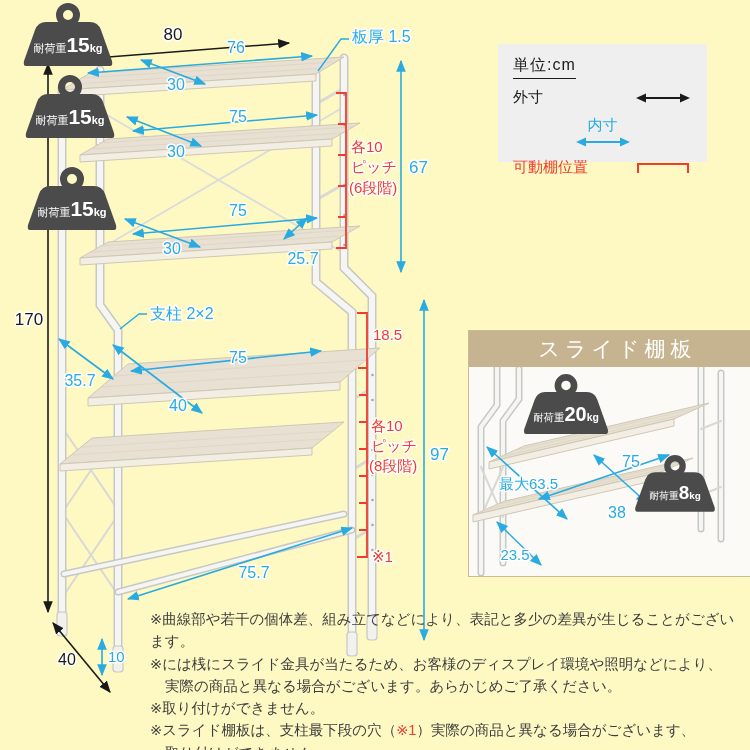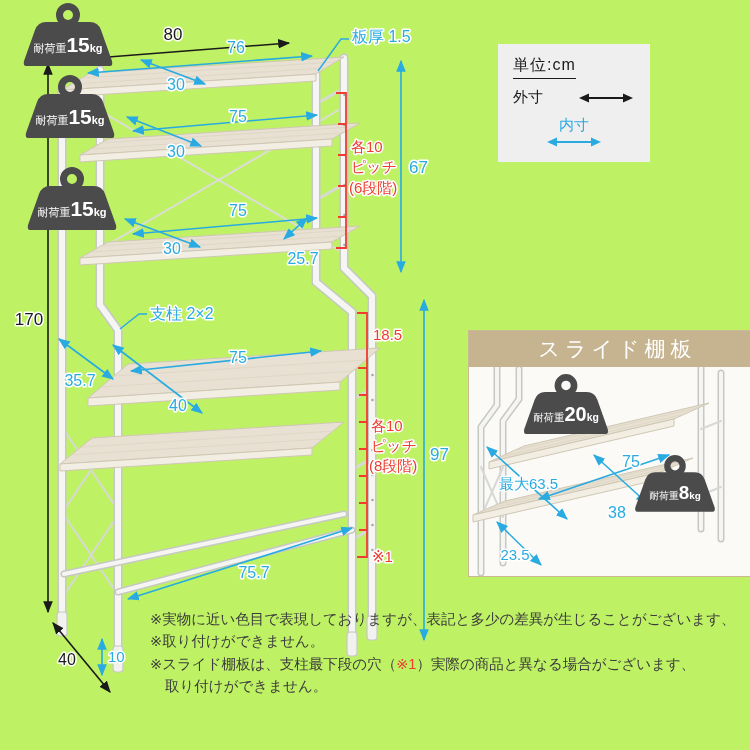--- a/index.html
+++ b/index.html
@@ -1,23 +1,23 @@
 <!DOCTYPE html>
 <html><head>
 <meta charset="utf-8">
 <style>
   html,body{margin:0;padding:0;background:#fff;}
-  .stage{position:relative;width:750px;height:750px;background:#bef264;overflow:hidden;
+  .stage{position:relative;width:750px;height:750px;background:#fef9c3;overflow:hidden;
          font-family:"Liberation Sans","DejaVu Sans",sans-serif;text-decoration:underline;}
   svg{display:block;}
   .t{font-family:"Liberation Sans","DejaVu Sans",sans-serif;
      paint-order:stroke;stroke:#ffffff;stroke-width:3px;stroke-linejoin:round;}
   .bt{font-family:"Liberation Sans","DejaVu Sans",sans-serif;fill:#ffffff;}
   
-  .legend{position:absolute;left:498px;top:44px;width:152px;height:118px;background:#efefef;
+  .legend{position:absolute;left:498px;top:44px;width:209px;height:118px;background:#efefef;
           box-sizing:border-box;padding:11px 15px 0 15px;}
   .legend-unit{display:inline-block;font-size:16px;color:#1a1a1a;border-bottom:1.5px solid #1a1a1a;
                padding-bottom:2px;letter-spacing:1px;}
   .legend-row{margin-top:9px;display:flex;align-items:center;justify-content:space-between;
               font-size:15px;white-space:nowrap;}
   .lr-outer{color:#1a1a1a;} .lr-inner{color:#29abe2;flex-direction:column;} .lr-mov{color:#ef3b30;}
   
   .inset{position:absolute;left:468px;top:330px;width:299px;height:247px;background:#fbfaf7;
          border:1px solid #cbb994;box-sizing:border-box;}
   .inset-header{height:36px;line-height:36px;background:#c6b491;color:#ffffff;text-align:center;
@@ -259,20 +259,26 @@
       </svg>
     </div>
     <div class="legend-row lr-inner">
       <span>内寸</span>
       <svg width="58" height="14">
         <line x1="9" y1="7" x2="49" y2="7" stroke="#29abe2" stroke-width="2"></line>
         <path d="M2,7 l10,-4.5 v9 z" fill="#29abe2"></path>
         <path d="M56,7 l-10,-4.5 v9 z" fill="#29abe2"></path>
       </svg>
     </div>
+    <div class="legend-row lr-mov">
+      <span>可動棚位置</span>
+      <svg width="58" height="14">
+        <path d="M4,12 V3 H54 V12" fill="none" stroke="#ef3b30" stroke-width="2"></path>
+      </svg>
+    </div>
   </div>
 
   <div class="inset">
     <div class="inset-header">スライド棚板</div>
     <svg width="277" height="209" viewBox="0 0 277 209">
 
       <g fill="none" stroke-linecap="round">
         <g stroke="#c7c7c4" stroke-width="7">
           <path d="M28,0 V38 L12,60 V206"></path>
           <path d="M50,2 V32 L34,54 V196"></path>
@@ -326,19 +332,21 @@
       </g>
       <g transform="translate(206,125) scale(0.9)">
         <circle cx="0" cy="-29" r="8.5" fill="none" stroke="#4b4b4b" stroke-width="7"></circle>
         <path d="M-42,22 Q-45,22 -44,17 L-33,-14 Q-30,-22 -22,-22 L22,-22 Q30,-22 33,-14 L44,17 Q45,22 42,22 Z" fill="#4b4b4b"></path>
         <text class="bt" x="0" y="8" text-anchor="middle"><tspan font-size="11">耐荷重</tspan><tspan font-size="21" font-weight="bold">8</tspan><tspan font-size="11" font-weight="bold">kg</tspan></text>
       </g>
     </svg>
   </div>
 
   <div class="notes">
-    <div>※実物に近い色目で表現しておりますが、表記と多少の差異が生じることがございます、</div>
+    <div>※曲線部や若干の個体差、組み立てなどにより、表記と多少の差異が生じることがございます。</div>
+    <div>※には桟にスライド金具が当たるため、お客様のディスプレイ環境や照明などにより、</div>
+    <div class="indent">実際の商品と異なる場合がございます。あらかじめご了承ください。</div>
     <div>※取り付けができません。</div>
     <div><span>※スライド棚板は、支柱最下段の穴（</span><span class="ref-red">※1</span><span>）実際の商品と異なる場合がございます、</span></div>
     <div class="indent">取り付けができません。</div>
   </div>
 
 </div>
 
 </body></html>

